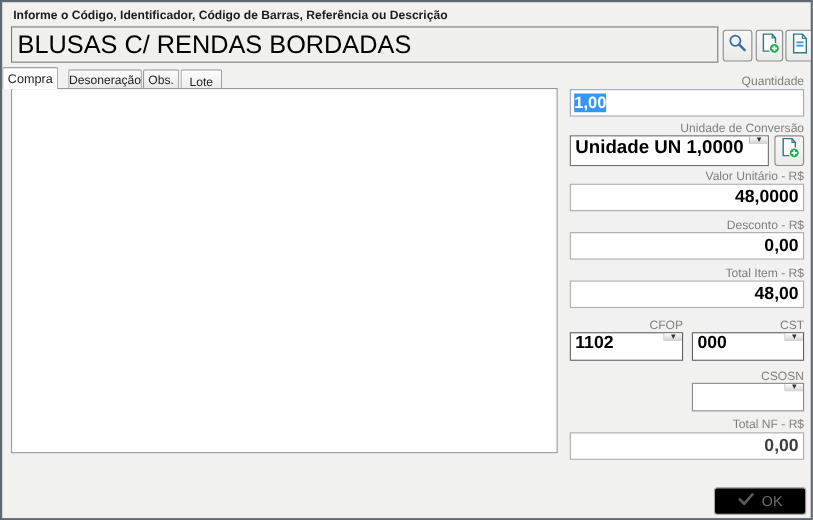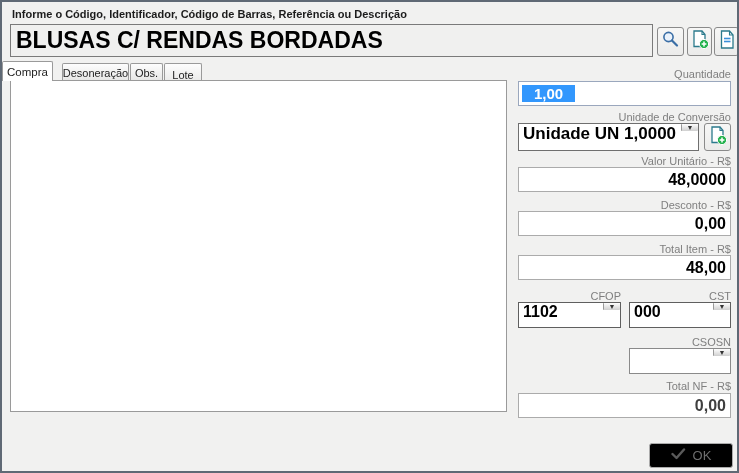--- a/index.html
+++ b/index.html
@@ -49,35 +49,35 @@
     font-size:7px; color:#333; cursor:pointer; border-radius:1px;
   }
   .combo.disabled .combo-text { background:linear-gradient(#f3f3f3,#dcdcdc); }
   .combo-flat {
     border:1px solid #8a8a8a; border-radius:3px;
     background:linear-gradient(#fbfbfb,#dedede);
     display:flex; align-items:center; justify-content:space-between;
     font-size:11px; color:#111; padding:0 5px; cursor:pointer;
   }
   .caret { font-size:7px; color:#333; }
-  .sel-highlight { background:#3297fd; color:#fff; font-weight:700; font-size:15px; padding:0 12px; }
+  .sel-highlight { background:#3297fd; color:#fff; font-weight:700; font-size:15px; padding:0 0; }
   .ok-btn {
     background:#000000; border:1px solid #ababab; border-radius:3px;
     display:flex; align-items:center; justify-content:center; gap:7px;
     font-size:13px; color:#6f6f6f; cursor:pointer;
   }
 </style>
 </head>
 <body>
 
 <div class="window">
 
   <div class="abs toplabel" style="left:10px; top:6px;">Informe o Código, Identificador, Código de Barras, Referência ou Descrição</div>
 
-  <div class="abs title-field" style="left:8px; top:22px; width:643px; height:33px;font-weight:bold;">
+  <div class="abs title-field" style="left:8px; top:22px; width:643px; height:33px;">
     <span>BLUSAS C/ RENDAS BORDADAS</span>
   </div>
 
   <div class="abs iconbtn" style="left:655px; top:25px; width:27px; height:29px;">
     <span>
       <svg width="19" height="19" viewBox="0 0 19 19">
         <circle cx="7.5" cy="7" r="4.6" fill="#eaf2fb" stroke="#3a6ea5" stroke-width="1.6"></circle>
         <line x1="11" y1="10.5" x2="16" y2="15.5" stroke="#3a6ea5" stroke-width="2.2" stroke-linecap="round"></line>
       </svg>
     </span>

